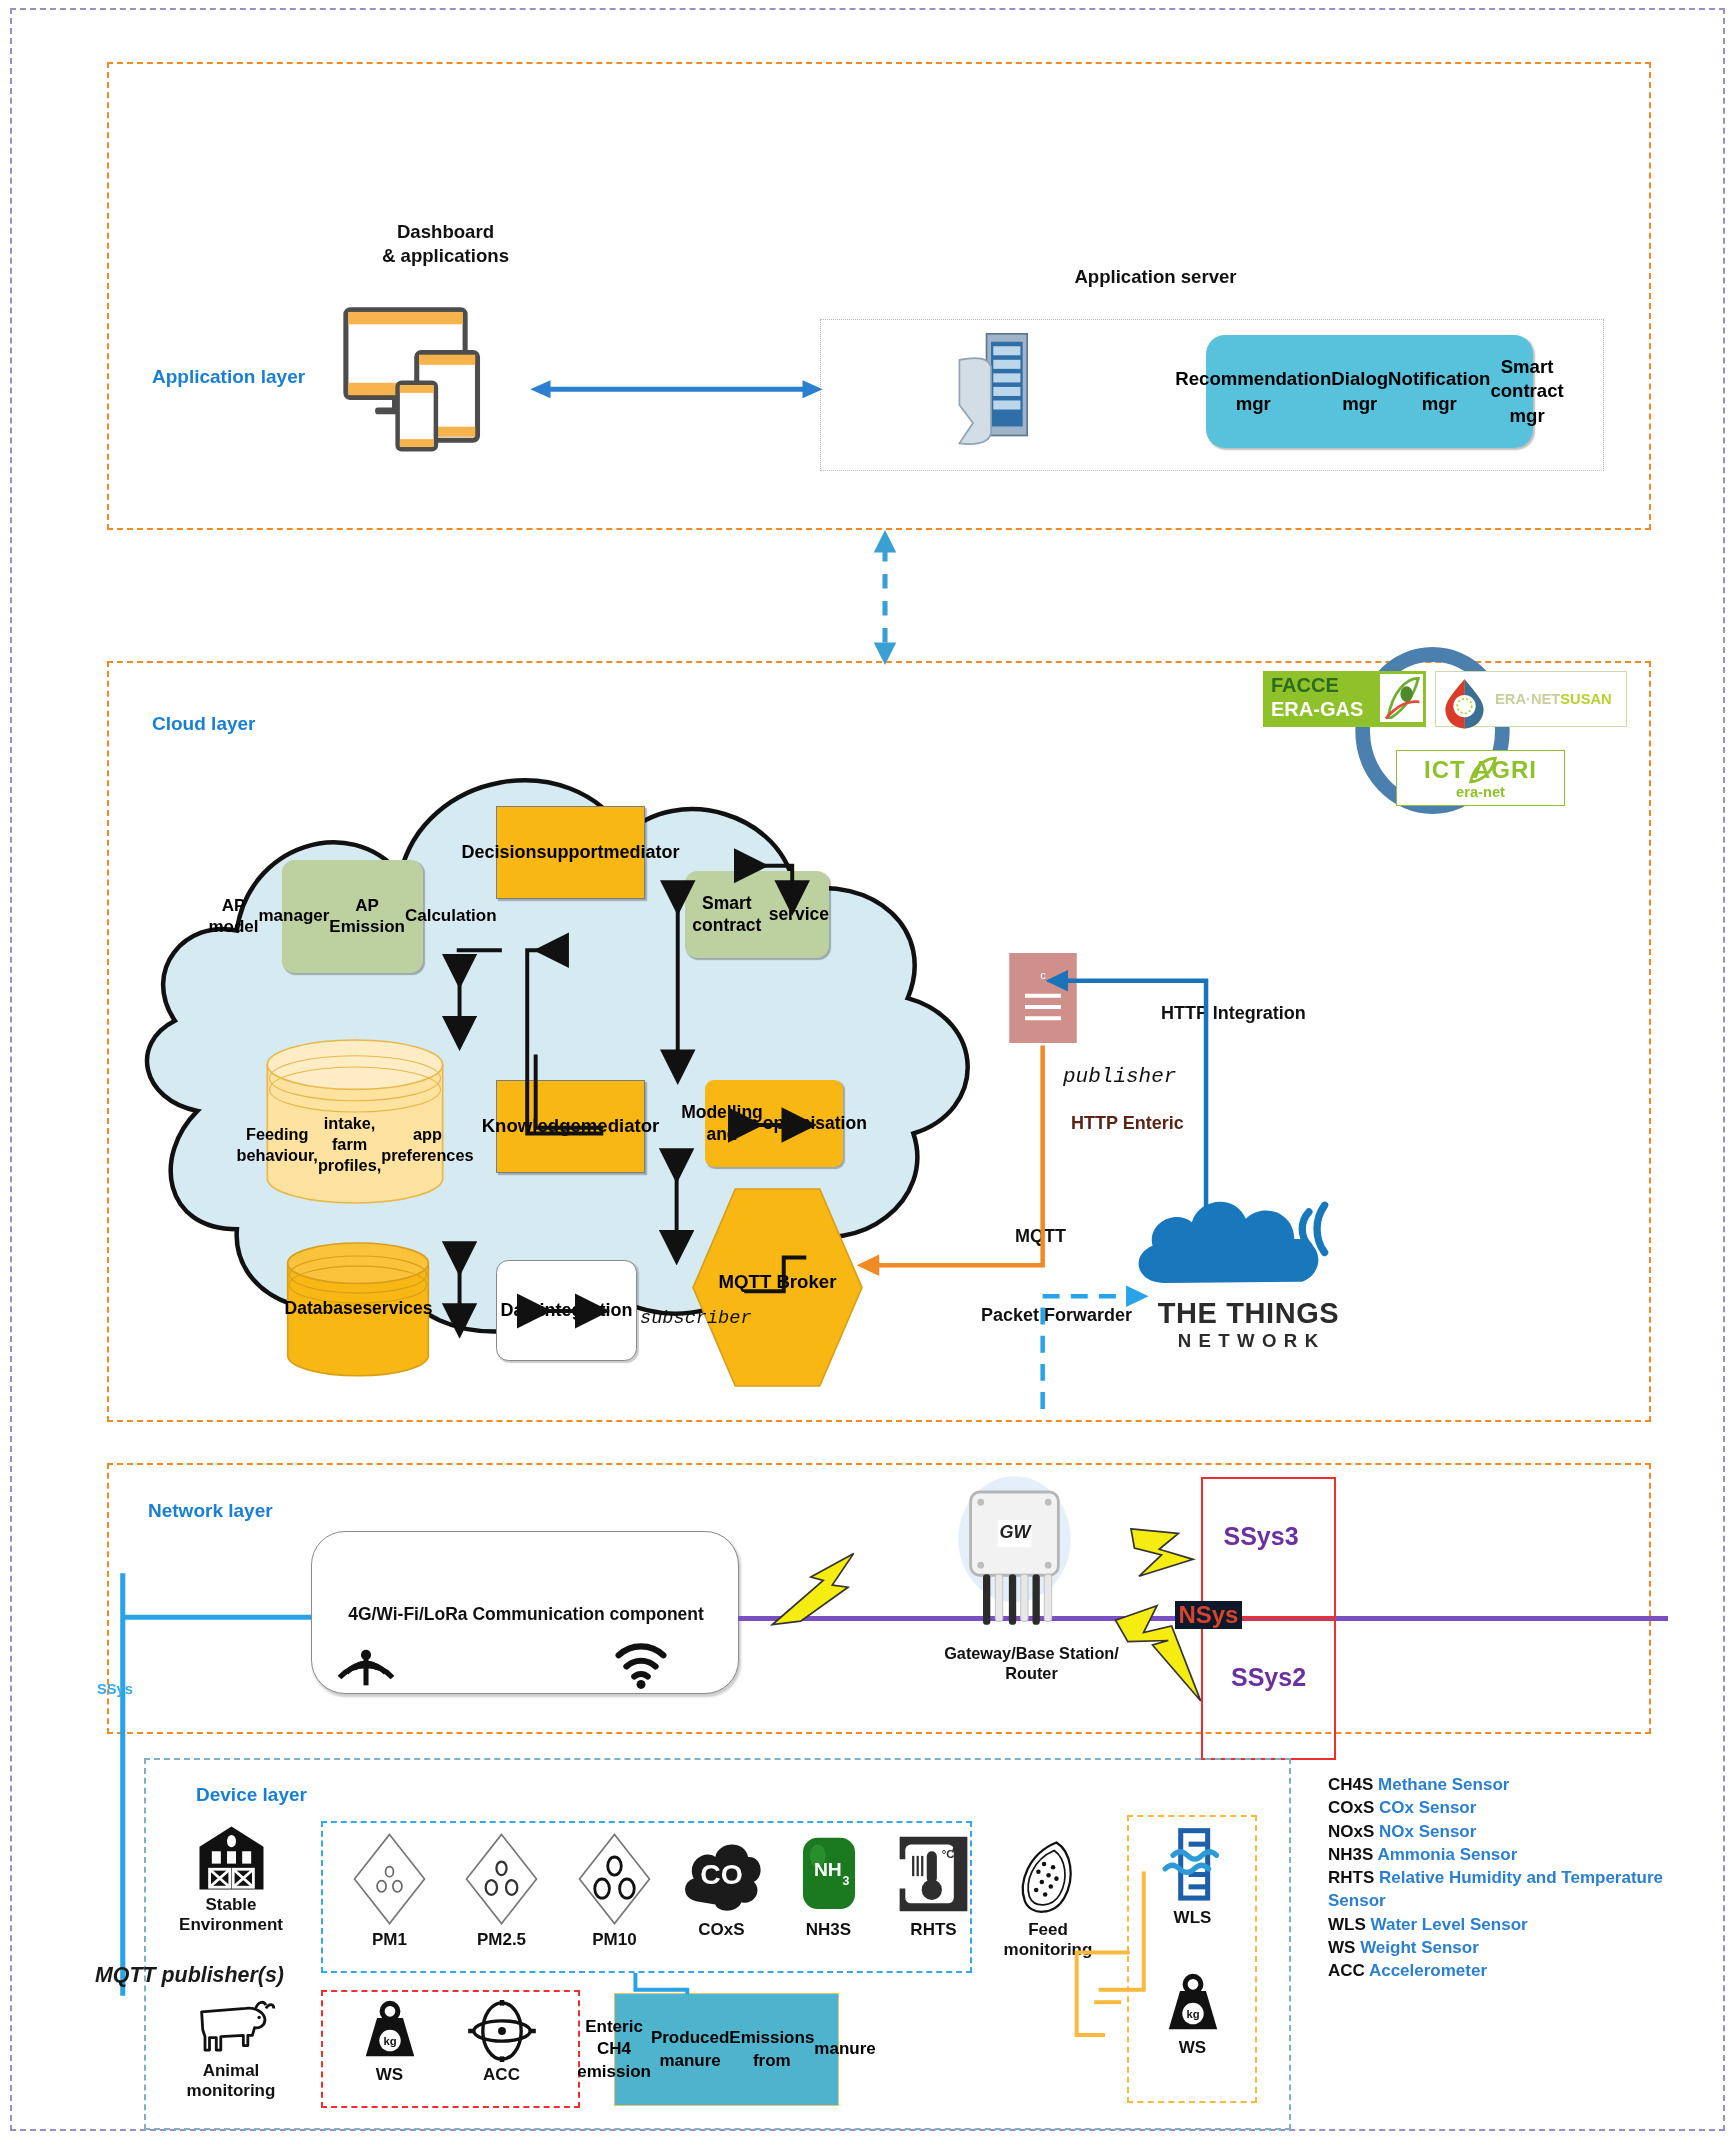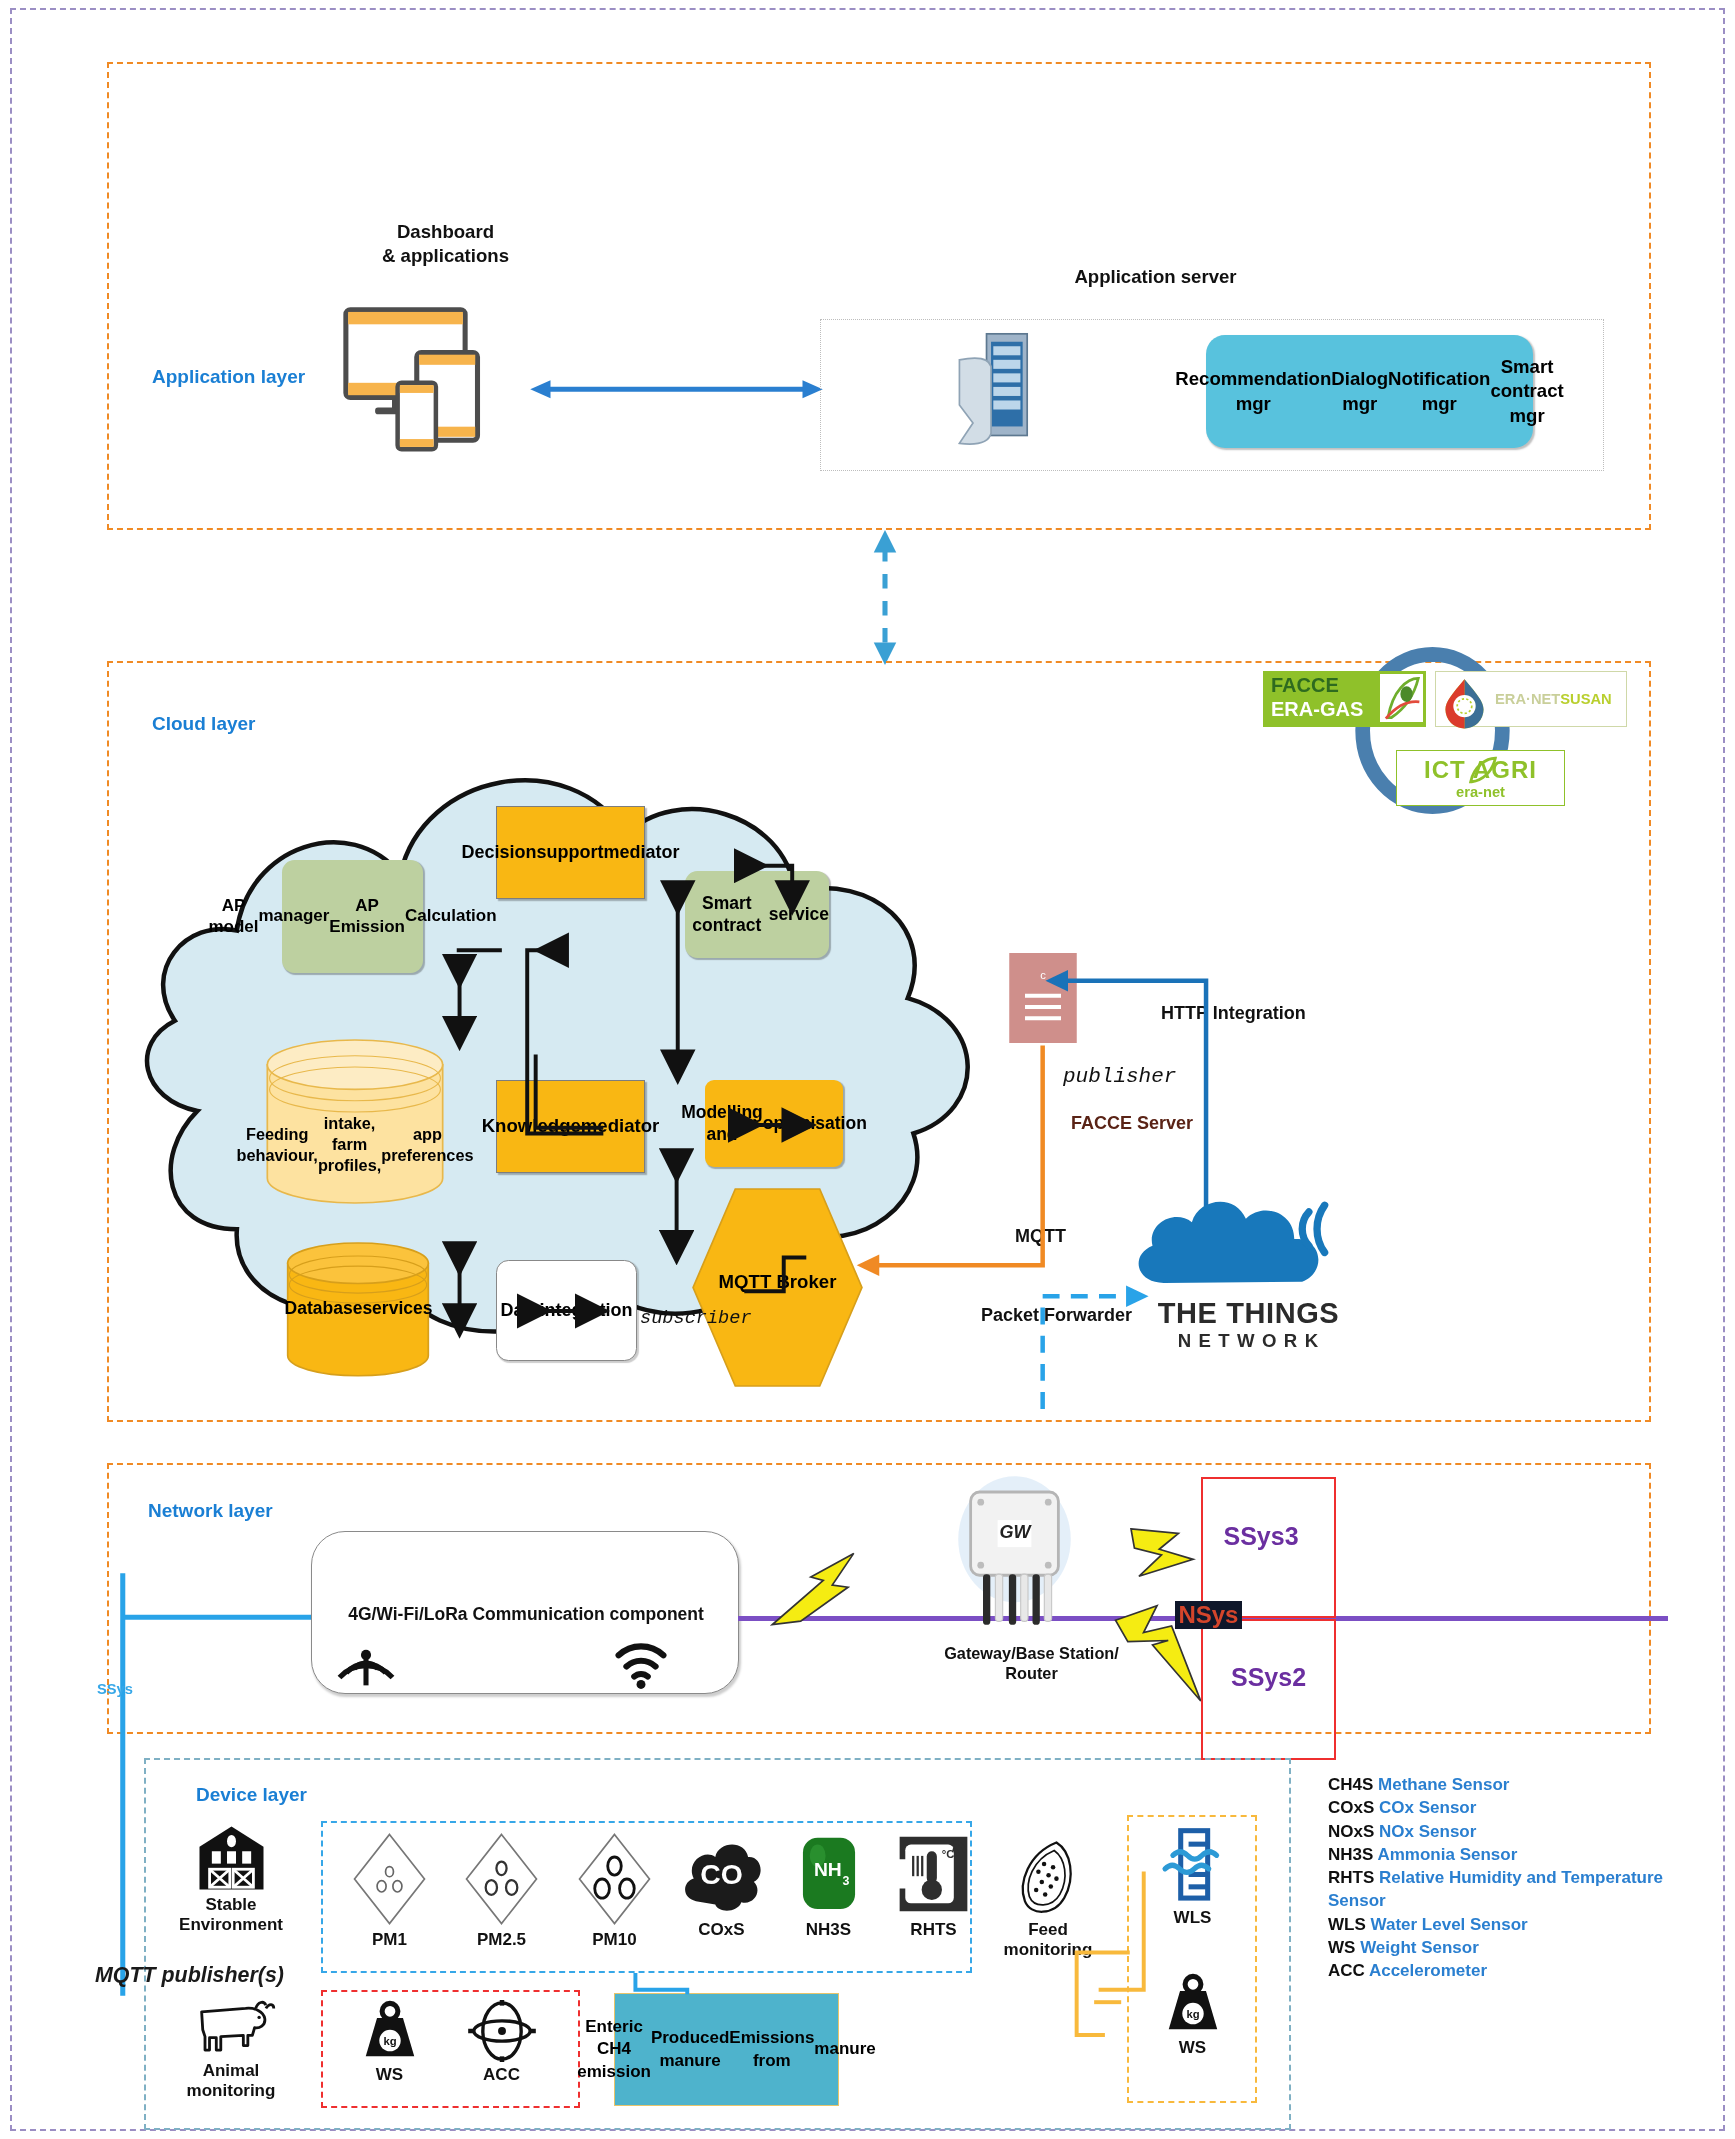--- a/index.html
+++ b/index.html
@@ -277,21 +277,21 @@
       <rect x="0" y="0" width="120" height="160" fill="#cf8f8b"></rect>
       <text x="60" y="46" font-family="Liberation Sans, sans-serif" font-size="20" fill="#fff" text-anchor="middle">c</text>
       <g stroke="#fff" stroke-width="7">
         <line x1="28" y1="76" x2="92" y2="76"></line>
         <line x1="28" y1="96" x2="92" y2="96"></line>
         <line x1="28" y1="116" x2="92" y2="116"></line>
       </g>
     </svg>
   </div>
   <div class="abs italic-lbl" style="left:1063px;top:1065px;font-size:21px;">publisher</div>
-  <div class="abs small-lbl brown" style="left:1071px;top:1113px;font-size:18px;">FACCE Server</div>
+  <div class="abs small-lbl brown" style="left:1071px;top:1113px;font-size:18px;">HTTP Enteric</div>
   <div class="abs small-lbl" style="left:1015px;top:1226px;font-size:18px;">MQTT</div>
   <div class="abs small-lbl" style="left:1161px;top:1003px;font-size:18px;">HTTP Integration</div>
   <div class="abs small-lbl" style="left:981px;top:1305px;font-size:18px;">Packet Forwarder</div>
 
   <div class="abs" style="left:817px;top:947px;">
     <svg width="564" height="462" viewBox="0 0 1000 820">
 
       <g stroke="#f08a24" stroke-width="8" fill="none">
         <path d="M400 175 L400 565 L95 565"></path>
       </g>

